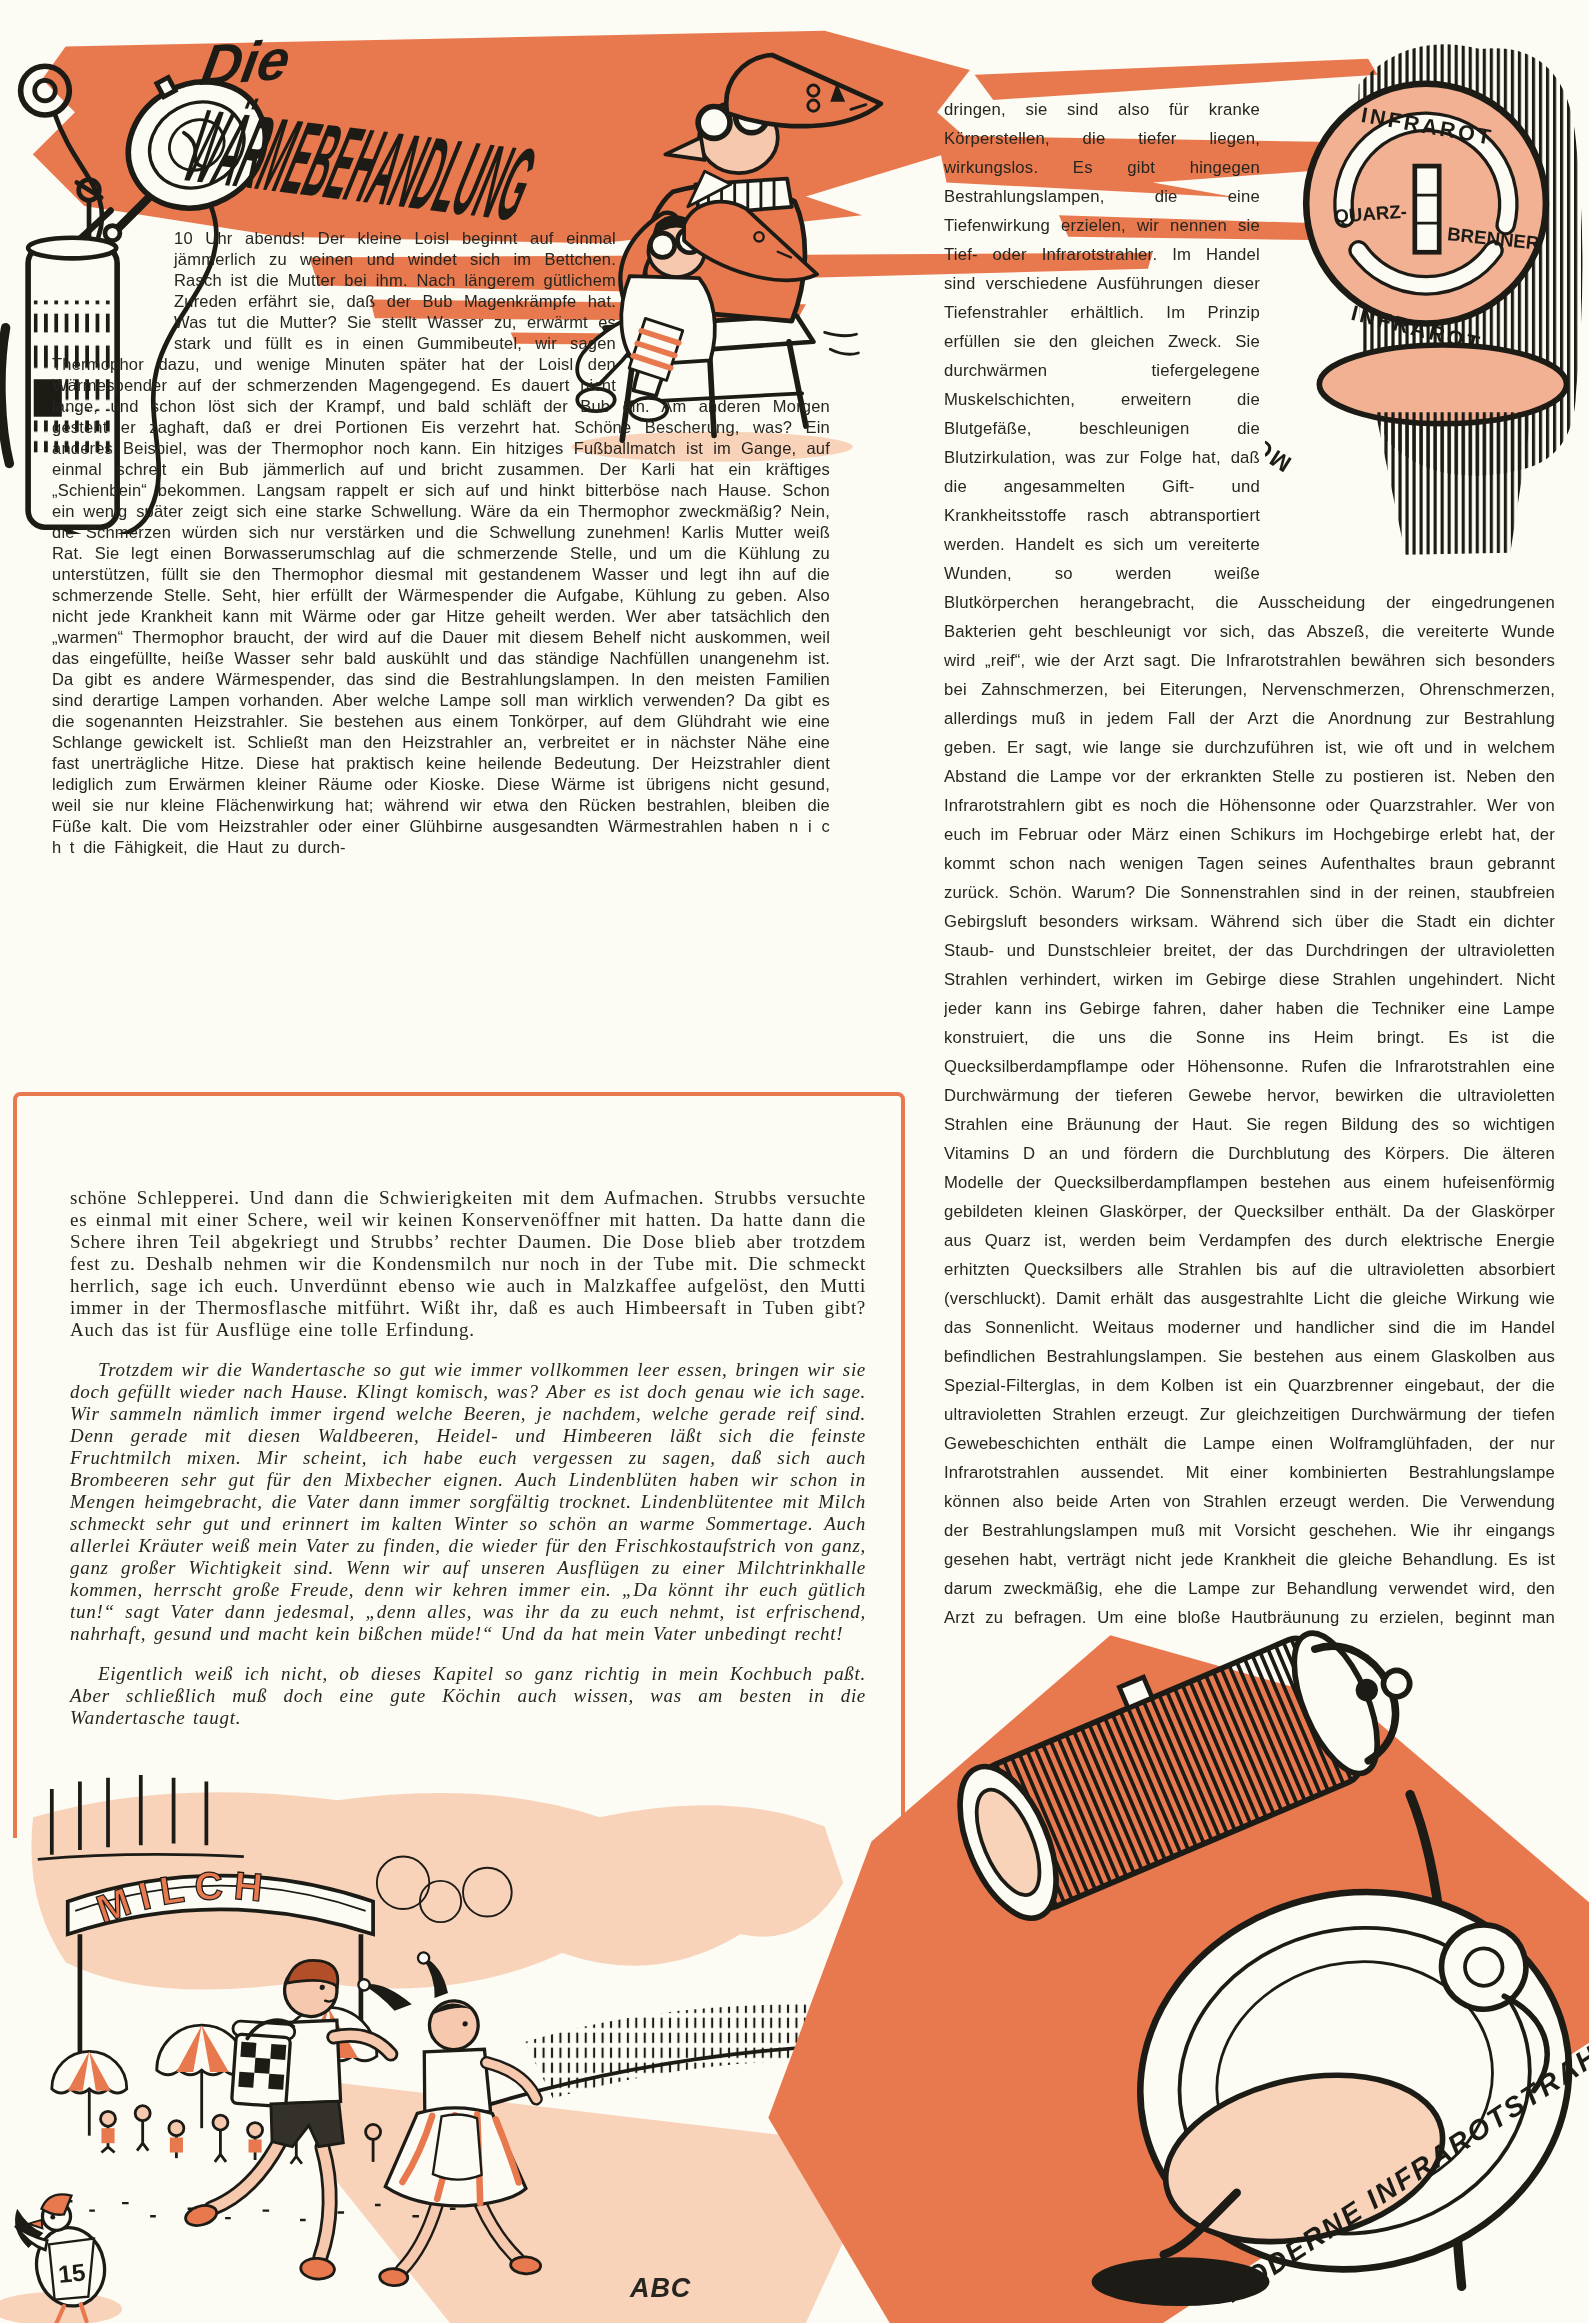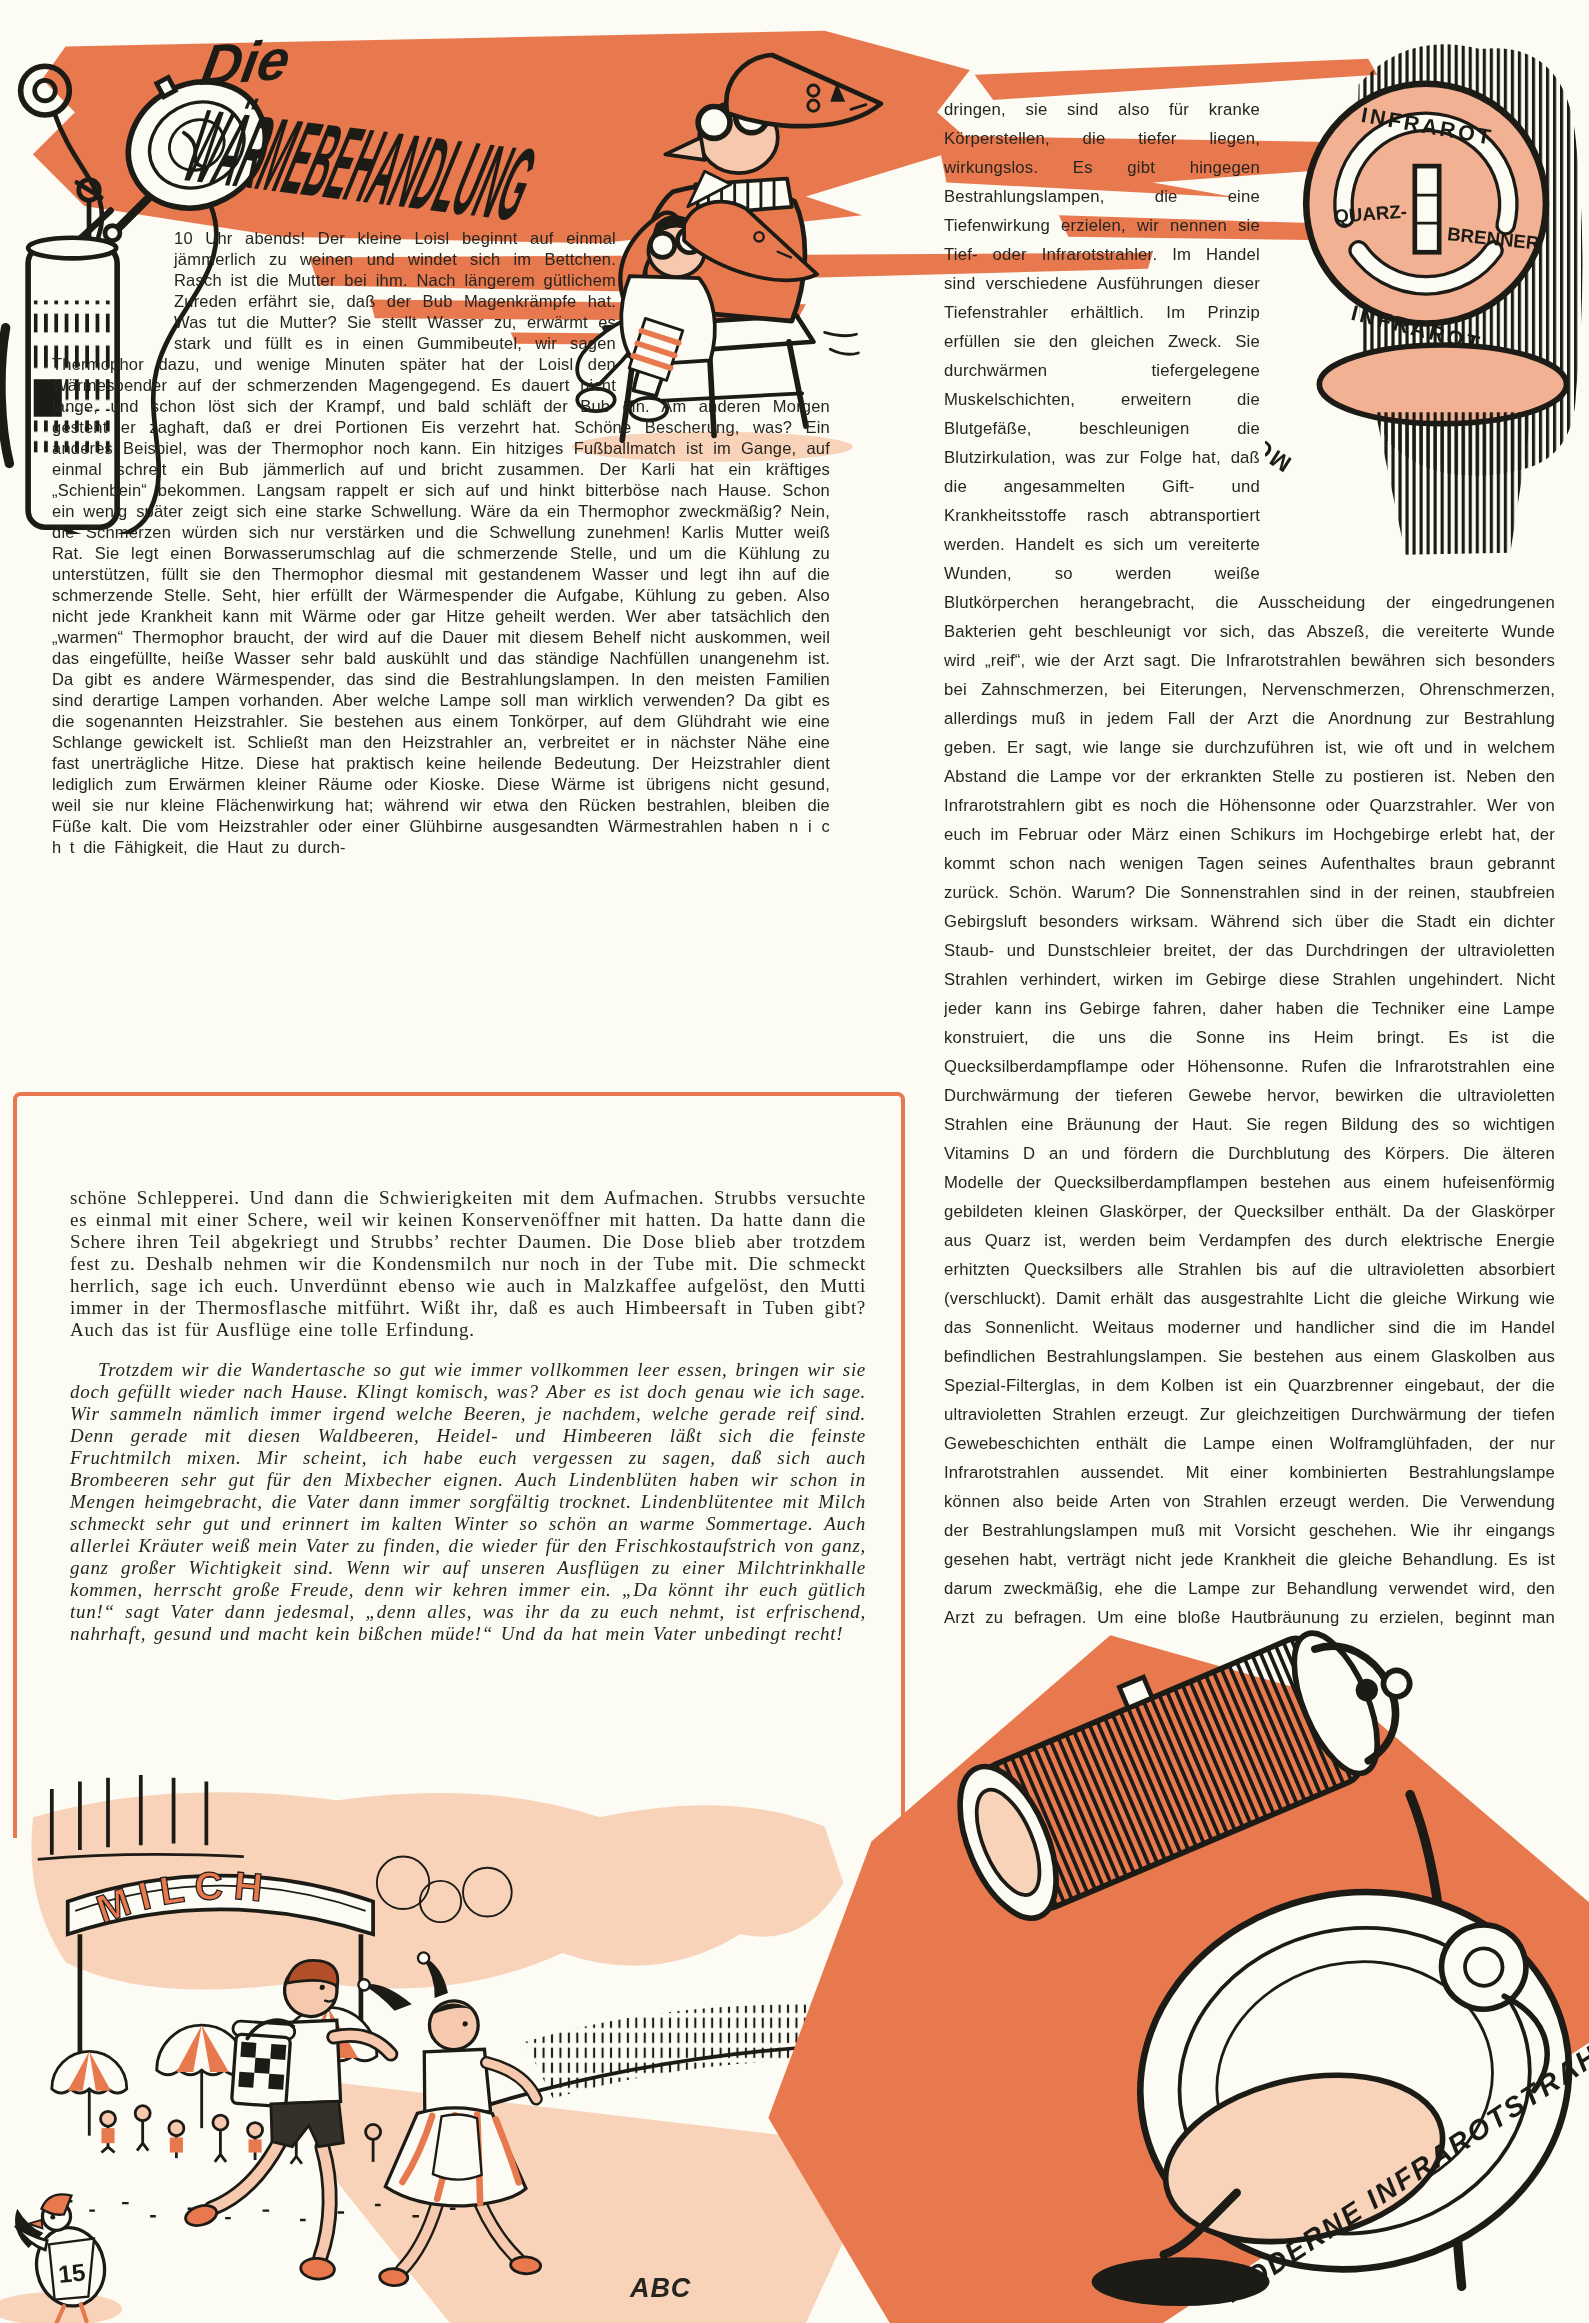--- a/index.html
+++ b/index.html
@@ -170,20 +170,21 @@
   <div class="sans col-right">
     <span class="float-r2"></span>
     <span>dringen, sie sind also für kranke Körperstellen, die tiefer liegen, wirkungslos. Es gibt hingegen Bestrahlungslampen, die eine Tiefenwirkung erzielen, wir nennen sie Tief- oder Infrarotstrahler. Im Handel sind verschiedene Ausführungen dieser Tiefenstrahler erhältlich. Im Prinzip erfüllen sie den gleichen Zweck. Sie durchwärmen tiefergelegene Muskelschichten, erweitern die Blutgefäße, beschleunigen die Blutzirkulation, was zur Folge hat, daß die angesammelten Gift- und Krankheitsstoffe rasch abtransportiert werden. Handelt es sich um vereiterte Wunden, so werden weiße Blutkörperchen herangebracht, die Ausscheidung der eingedrungenen Bakterien geht beschleunigt vor sich, das Abszeß, die vereiterte Wunde wird „reif“, wie der Arzt sagt. Die Infrarotstrahlen bewähren sich besonders bei Zahnschmerzen, bei Eiterungen, Nervenschmerzen, Ohrenschmerzen, allerdings muß in jedem Fall der Arzt die Anordnung zur Bestrahlung geben. Er sagt, wie lange sie durchzuführen ist, wie oft und in welchem Abstand die Lampe vor der erkrankten Stelle zu postieren ist. Neben den Infrarotstrahlern gibt es noch die Höhensonne oder Quarzstrahler. Wer von euch im Februar oder März einen Schikurs im Hochgebirge erlebt hat, der kommt schon nach wenigen Tagen seines Aufenthaltes braun gebrannt zurück. Schön. Warum? Die Sonnenstrahlen sind in der reinen, staubfreien Gebirgsluft besonders wirksam. Während sich über die Stadt ein dichter Staub- und Dunstschleier breitet, der das Durchdringen der ultravioletten Strahlen verhindert, wirken im Gebirge diese Strahlen ungehindert. Nicht jeder kann ins Gebirge fahren, daher haben die Techniker eine Lampe konstruiert, die uns die Sonne ins Heim bringt. Es ist die Quecksilberdampflampe oder Höhensonne. Rufen die Infrarotstrahlen eine Durchwärmung der tieferen Gewebe hervor, bewirken die ultravioletten Strahlen eine Bräunung der Haut. Sie regen Bildung des so wichtigen Vitamins D an und fördern die Durchblutung des Körpers. Die älteren Modelle der Quecksilberdampflampen bestehen aus einem hufeisenförmig gebildeten kleinen Glaskörper, der Quecksilber enthält. Da der Glaskörper aus Quarz ist, werden beim Verdampfen des durch elektrische Energie erhitzten Quecksilbers alle Strahlen bis auf die ultravioletten absorbiert (verschluckt). Damit erhält das ausgestrahlte Licht die gleiche Wirkung wie das Sonnenlicht. Weitaus moderner und handlicher sind die im Handel befindlichen Bestrahlungslampen. Sie bestehen aus einem Glaskolben aus Spezial-Filterglas, in dem Kolben ist ein Quarzbrenner eingebaut, der die ultravioletten Strahlen erzeugt. Zur gleichzeitigen Durchwärmung der tiefen Gewebeschichten enthält die Lampe einen Wolframglühfaden, der nur Infrarotstrahlen aussendet. Mit einer kombinierten Bestrahlungslampe können also beide Arten von Strahlen erzeugt werden. Die Verwendung der Bestrahlungslampen muß mit Vorsicht geschehen. Wie ihr eingangs gesehen habt, verträgt nicht jede Krankheit die gleiche Behandlung. Es ist darum zweckmäßig, ehe die Lampe zur Behandlung verwendet wird, den Arzt zu befragen. Um eine bloße Hautbräunung zu erzielen, beginnt man mit einer Bestrahlungszeit von drei Minuten und steigert allmählich, aber auch hier ist ein Zuviel schädlich. Schließlich sei noch erwähnt, daß die ultravioletten Strahlen Krankheitskeime töten. Es ist darum sehr angezeigt, zur Zeit von Epidemien im Wohn- oder Schlafzimmer für kurze Zeit den Quarzbrenner einzuschalten. In Operationssälen wird auf diese Art die Luft sterilisiert. Solange aber die warme, schöne Jahreszeit ist, lassen wir die natürlichen Ultrastrahlen auf unseren Körper einwirken, um für den Winter genügend Reserve zu schaffen.</span>
     <div class="signature">Dr. Kolben S e i f e r t</div>
   </div>
 
   <div class="box"></div>
   <div class="serif">
     <p>schöne Schlepperei. Und dann die Schwierigkeiten mit dem Aufmachen. Strubbs versuchte es einmal mit einer Schere, weil wir keinen Konservenöffner mit hatten. Da hatte dann die Schere ihren Teil abgekriegt und Strubbs’ rechter Daumen. Die Dose blieb aber trotzdem fest zu. Deshalb nehmen wir die Kondensmilch nur noch in der Tube mit. Die schmeckt herrlich, sage ich euch. Unverdünnt ebenso wie auch in Malzkaffee aufgelöst, den Mutti immer in der Thermosflasche mitführt. Wißt ihr, daß es auch Himbeersaft in Tuben gibt? Auch das ist für Ausflüge eine tolle Erfindung.</p>
     <p>Trotzdem wir die Wandertasche so gut wie immer vollkommen leer essen, bringen wir sie doch gefüllt wieder nach Hause. Klingt komisch, was? Aber es ist doch genau wie ich sage. Wir sammeln nämlich immer irgend welche Beeren, je nachdem, welche gerade reif sind. Denn gerade mit diesen Waldbeeren, Heidel- und Himbeeren läßt sich die feinste Fruchtmilch mixen. Mir scheint, ich habe euch vergessen zu sagen, daß sich auch Brombeeren sehr gut für den Mixbecher eignen. Auch Lindenblüten haben wir schon in Mengen heimgebracht, die Vater dann immer sorgfältig trocknet. Lindenblütentee mit Milch schmeckt sehr gut und erinnert im kalten Winter so schön an warme Sommertage. Auch allerlei Kräuter weiß mein Vater zu finden, die wieder für den Frischkostaufstrich von ganz, ganz großer Wichtigkeit sind. Wenn wir auf unseren Ausflügen zu einer Milchtrinkhalle kommen, herrscht große Freude, denn wir kehren immer ein. „Da könnt ihr euch gütlich tun!“ sagt Vater dann jedesmal, „denn alles, was ihr da zu euch nehmt, ist erfrischend, nahrhaft, gesund und macht kein bißchen müde!“ Und da hat mein Vater unbedingt recht!</p>
+    <p>Eigentlich weiß ich nicht, ob dieses Kapitel so ganz richtig in mein Kochbuch paßt. Aber schließlich muß doch eine gute Köchin auch wissen, was am besten in die Wandertasche taugt.</p>
   </div>
 
   <svg class="ill" style="left:0;top:1761px;z-index:2" width="956" height="562" viewBox="0 0 1020 600">
     <defs>
       <pattern id="grass" width="9" height="16" patternUnits="userSpaceOnUse">
         <line x1="4" y1="2" x2="4" y2="13" stroke="#1c1b16" stroke-width="2.2"></line>
       </pattern>
     </defs>
     <path fill="#f8d3ba" d="M35,60 Q180,18 360,42 Q520,20 640,60 Q780,30 880,70 L900,130 Q860,200 790,185 Q700,240 600,205 Q480,260 330,235 Q160,260 70,215 Q25,150 35,60 Z"></path>
     <path fill="#f8d3ba" d="M330,340 L840,400 L920,470 L860,600 L480,600 L360,450 Z"></path>

